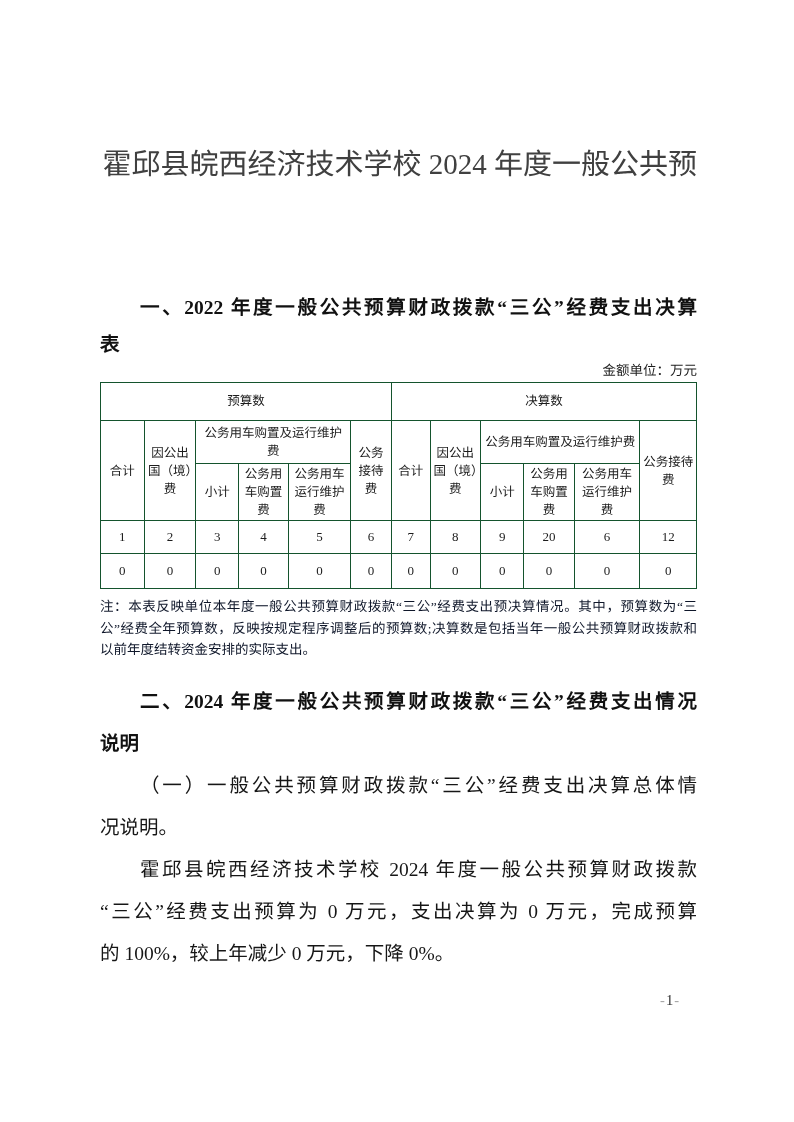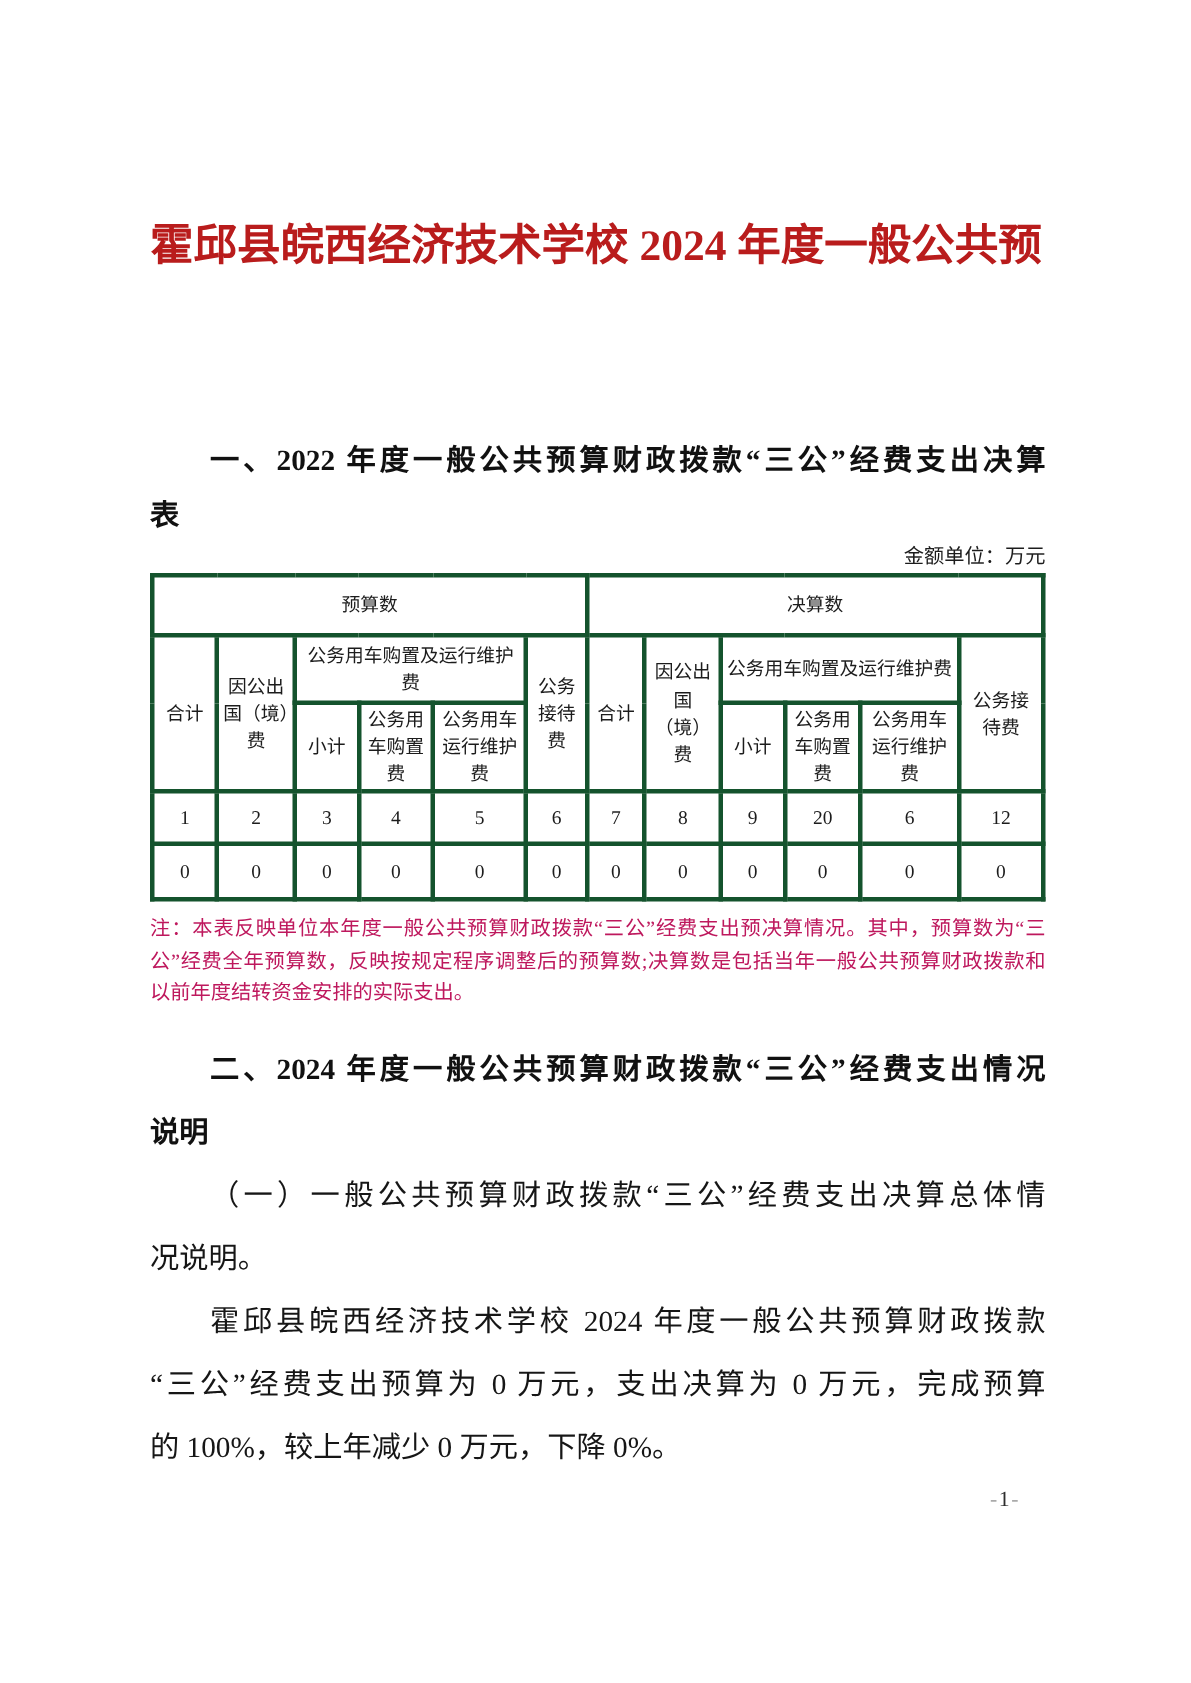--- a/index.html
+++ b/index.html
@@ -10,56 +10,56 @@
     margin: 0 auto;
     background: #ffffff;
     box-sizing: border-box;
     padding: 146px 97px 0 100px;
     font-family: "Liberation Serif", "DejaVu Serif", serif;
     color: #1c1c1c;
     overflow: hidden;
   }
 
   
-  .doc-title { text-align: left; font-weight: bold; font-size: 29px; color: #b91c1c; }
+  .doc-title { text-align: right; font-weight: normal; font-size: 29px; color: #404040; }
   .doc-title .t-line { line-height: 37px; }
   .doc-title .t-line + .t-line { margin-top: 30px; }
 
   
   .sec-heading { font-weight: bold; font-size: 19.5px; color: #111; }
   .sec1-heading { margin-top: 104px; }
   .sec2-heading { margin-top: 20px; }
   .h-line { line-height: 42px; }
   .h-line-last { line-height: 32px; }
   .indent2 { text-indent: 2.05em; }
   .just { text-align: justify; text-align-last: justify; }
 
   
   .unit-label { text-align: right; font-size: 13.5px; line-height: 18px; margin-top: 1px; color: #1c1c1c; }
 
   
   table.santable { width: 100%; border-collapse: collapse; table-layout: fixed; margin-top: 2px; }
   table.santable td {
-    border: 3px solid #14532d;
+    border: 1px solid #14532d;
     text-align: center;
     vertical-align: middle;
     font-size: 12.5px;
     line-height: 1.45;
     padding: 1px 2px;
     color: #1c1c1c;
     word-break: break-all;
   }
   tr.row-group td { height: 35px; }
   tr.row-head td { height: 40px; }
   tr.row-sub td { height: 39px; }
   tr.row-idx td { height: 30px; font-size: 13px; }
   tr.row-val td { height: 32px; font-size: 13px; }
 
   
-  .table-note { font-size: 13.5px; line-height: 21.5px; margin-top: 7px; color: #be185d; }
+  .table-note { font-size: 13.5px; line-height: 21.5px; margin-top: 7px; color: #0f172a; }
 
   
   .sub-heading { font-size: 19.5px; color: #161616; }
   .body-para { font-size: 19.5px; color: #161616; }
   .b-line { line-height: 42px; }
 
   
   .page-number {
     position: absolute;
     top: 992px;

